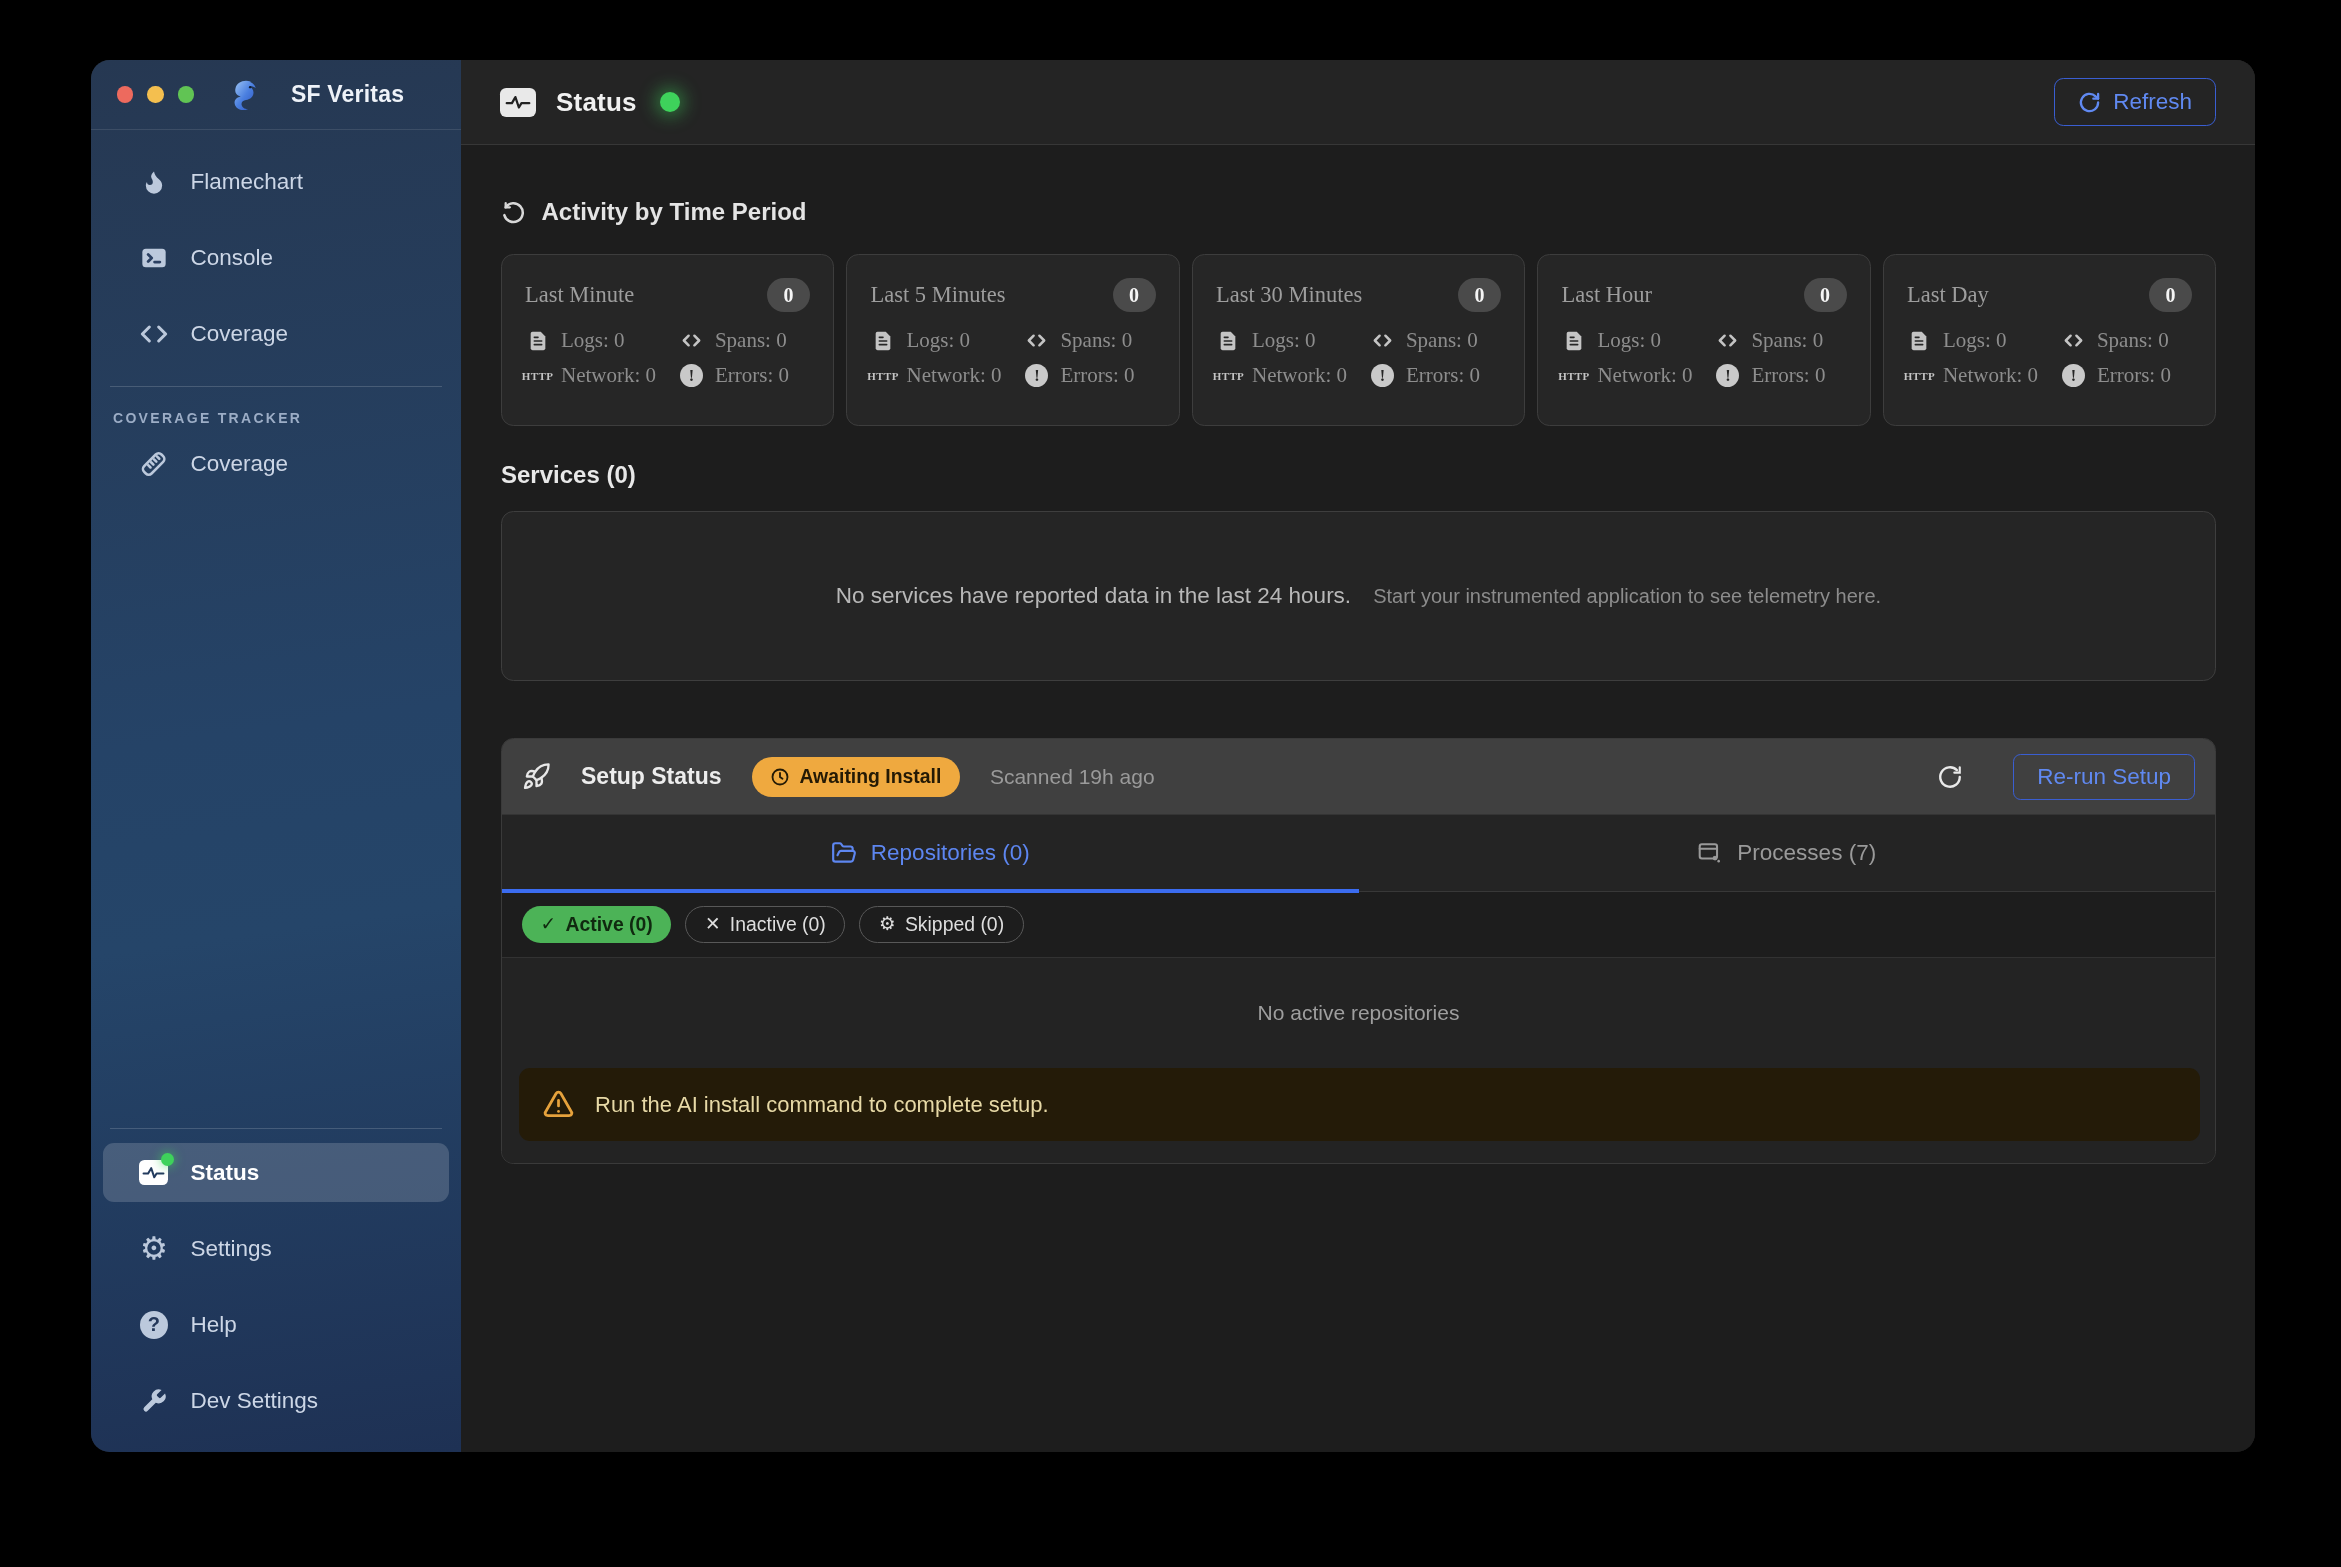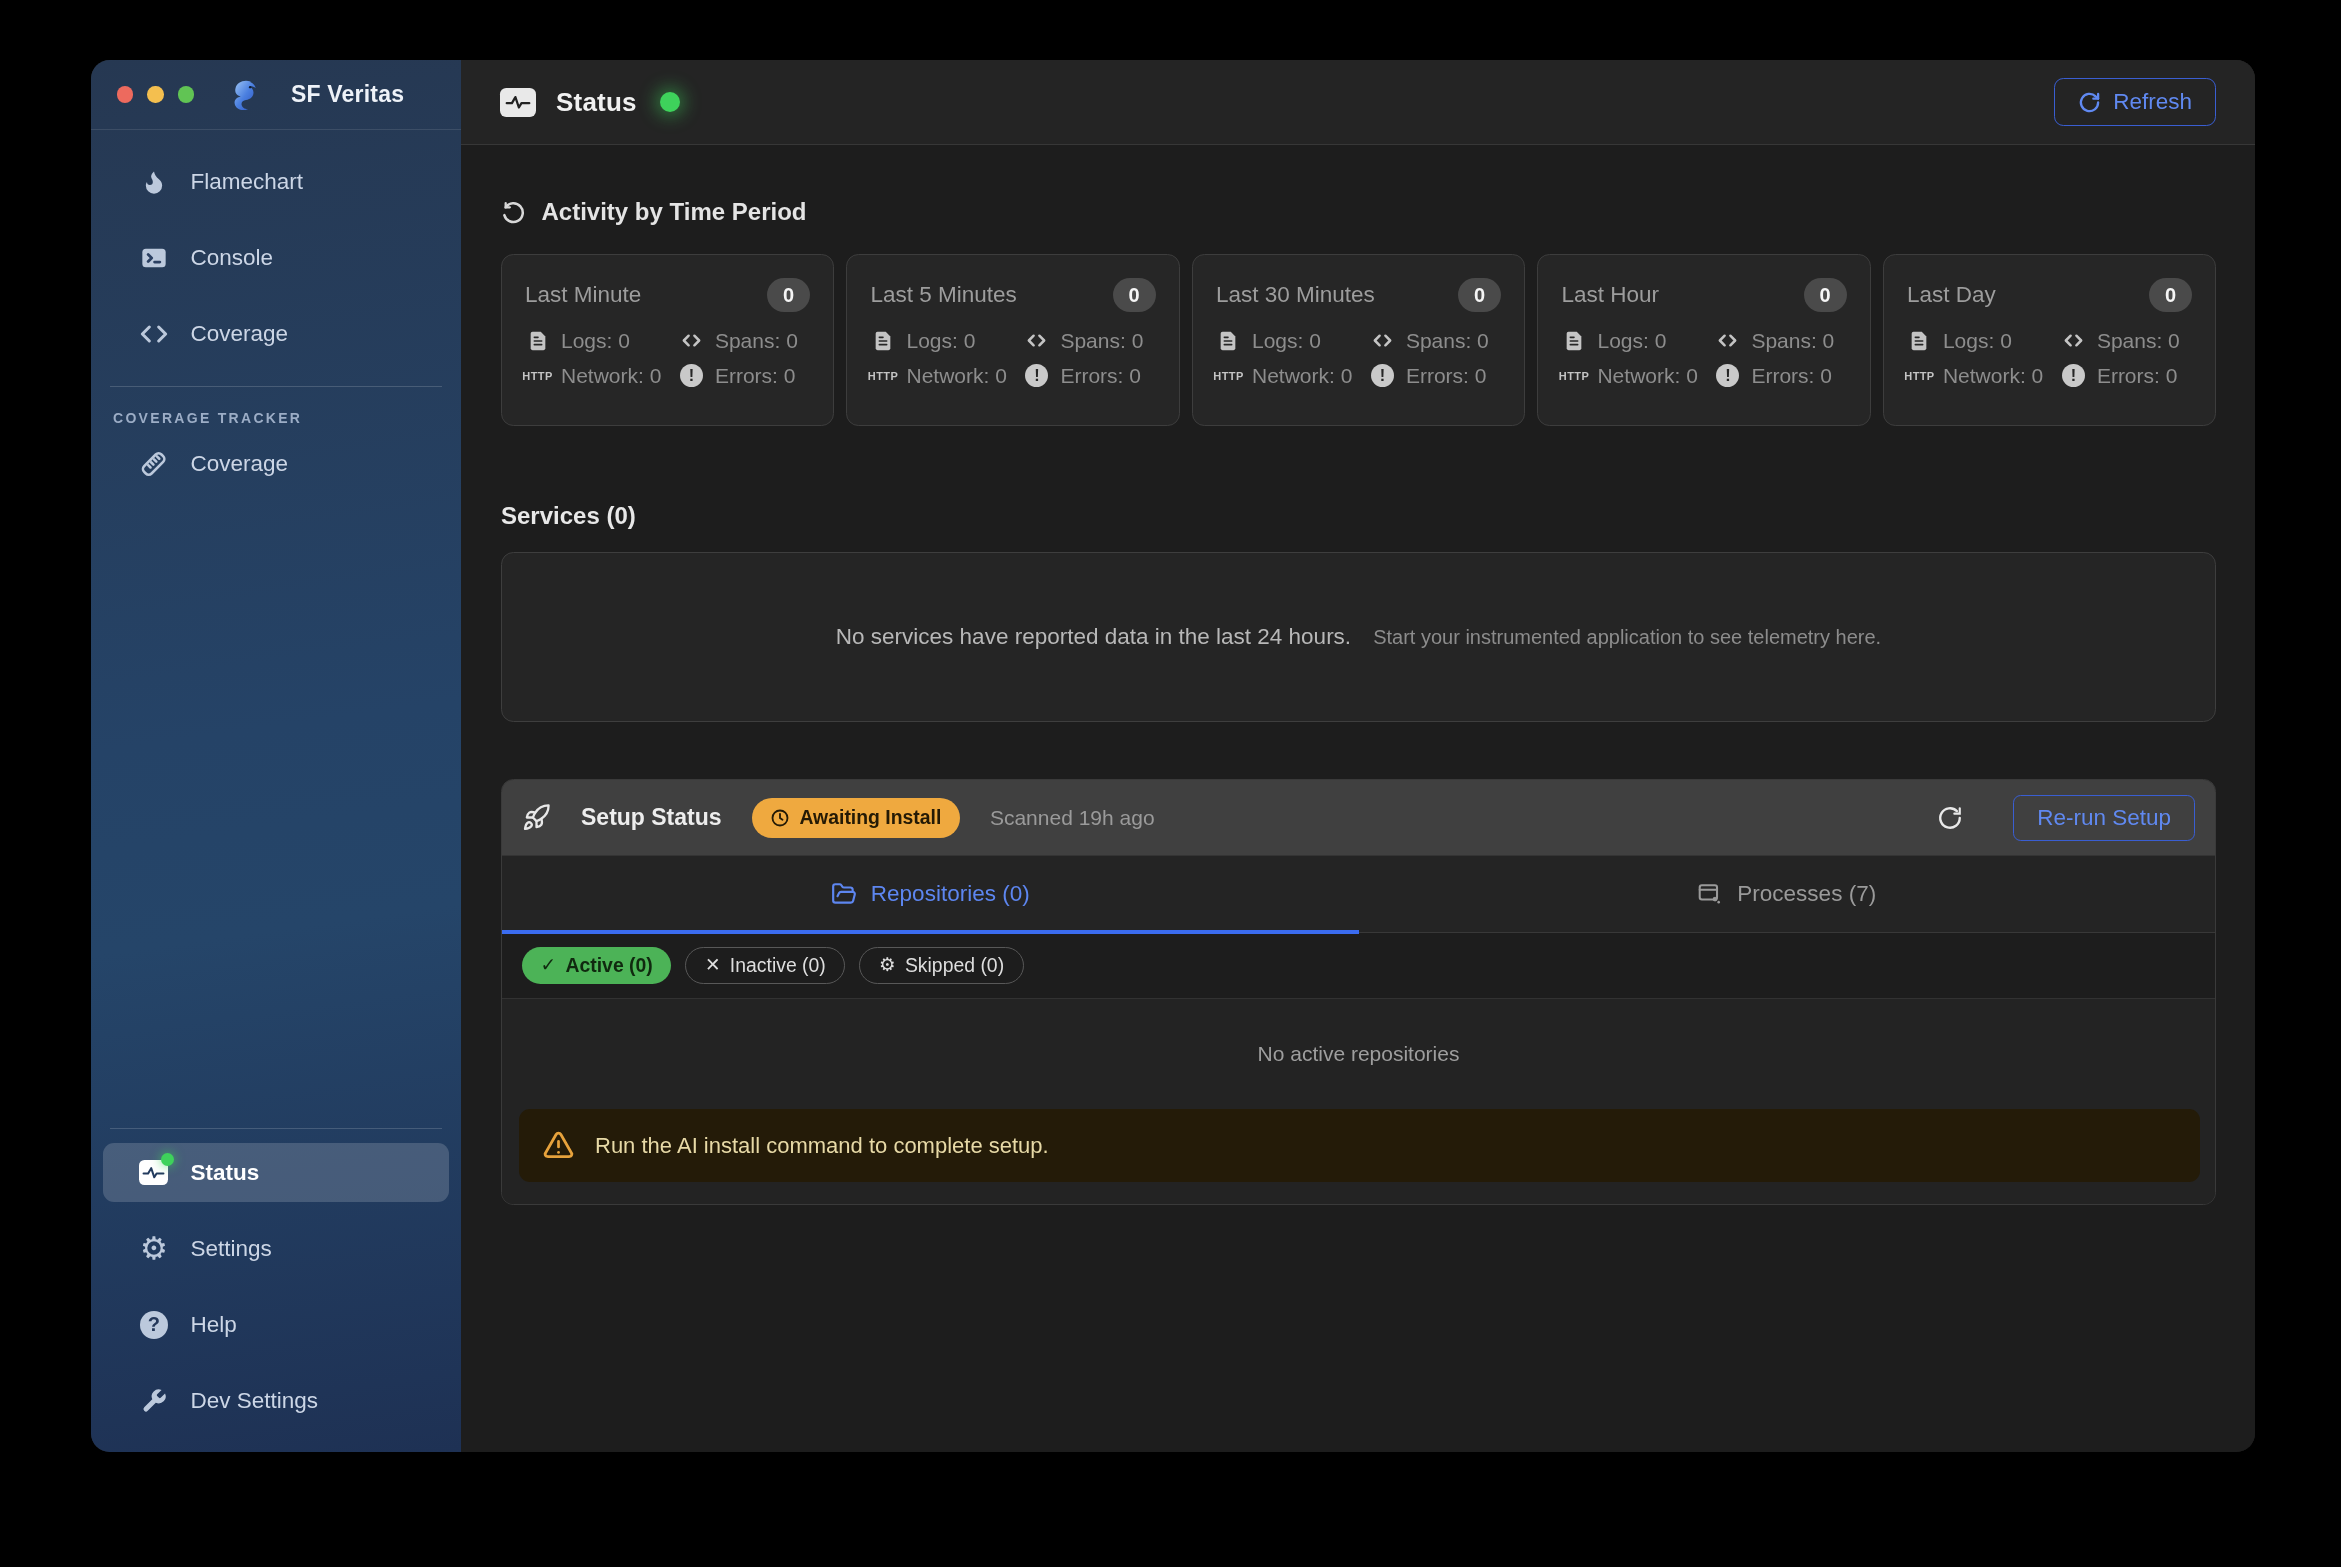--- a/index.html
+++ b/index.html
@@ -78,35 +78,36 @@
   .content { flex: 1; padding: 53px 39px 0 40px; overflow: hidden; }
 
   .sect-head { display: flex; align-items: center; gap: 15.5px; color: #e4e4e4; font-size: 24px; font-weight: 700; }
   .sect-head .ic { width: 25px; height: 25px; color: #d8d8d8; }
 
   
   .cards { display: flex; gap: 12.4px; margin-top: 28px; }
   .card {
     flex: 1 1 0; height: 172px; background: #262626; border: 1.5px solid #3d3d3d; border-radius: 12.4px;
     padding: 23px 23px 0 23px;
+    font-family: Liberation Serif, serif;
   }
   .card-top { display: flex; align-items: center; justify-content: space-between; }
   .card-title { color: #9d9d9d; font-size: 22.5px; }
   .card-badge {
     min-width: 43px; height: 34px; padding: 0 14px; border-radius: 20px; background: #4a4a4a;
     color: #f5f5f5; font-size: 20px; font-weight: 700; display: flex; align-items: center; justify-content: center;
   }
   .card-stats { display: grid; grid-template-columns: 54% 46%; row-gap: 10px; margin-top: 16px; }
   .stat { display: flex; align-items: center; gap: 11px; color: #8d8d8d; font-size: 21px; white-space: nowrap; }
   .stat .ic { width: 25px; height: 25px; color: #c4c4c4; display: flex; align-items: center; justify-content: center; flex: 0 0 auto; }
   .http-tag { font-size: 11px; font-weight: 700; letter-spacing: 0.4px; color: #c4c4c4; }
   .err-circle { width: 23px; height: 23px; border-radius: 50%; background: #c9c9c9; color: #262626; display:flex; align-items:center; justify-content:center; font-size: 16.3px; font-weight: 800; }
 
   
-  .services-head { margin-top: 76px; color: #e8e8e8; font-size: 24px; font-weight: 700; }
+  .services-head { margin-top: 35px; color: #e8e8e8; font-size: 24px; font-weight: 700; }
   .services-panel {
     margin-top: 22px; height: 170px; background: #252525; border: 1.5px solid #3e3e3e; border-radius: 12.4px;
     display: flex; flex-direction: row; align-items: center; justify-content: center; gap: 22px;
   }
   .empty-title { color: #b8b8b8; font-size: 22.5px; }
   .empty-sub { color: #8c8c8c; font-size: 20px; }
 
   
   .setup-panel { margin-top: 57px; border: 1.5px solid #3a3a3a; border-radius: 12.4px; overflow: hidden; background: #232323; }
   .setup-header {

